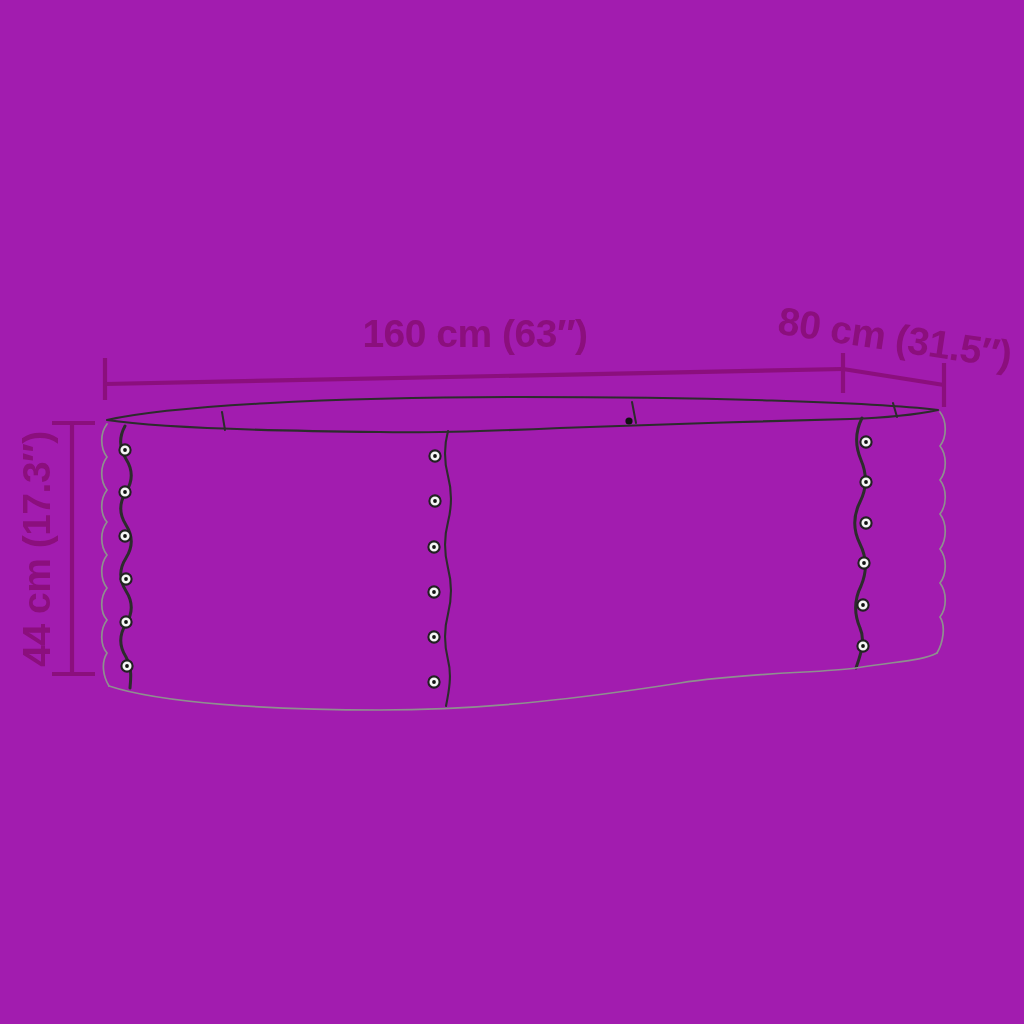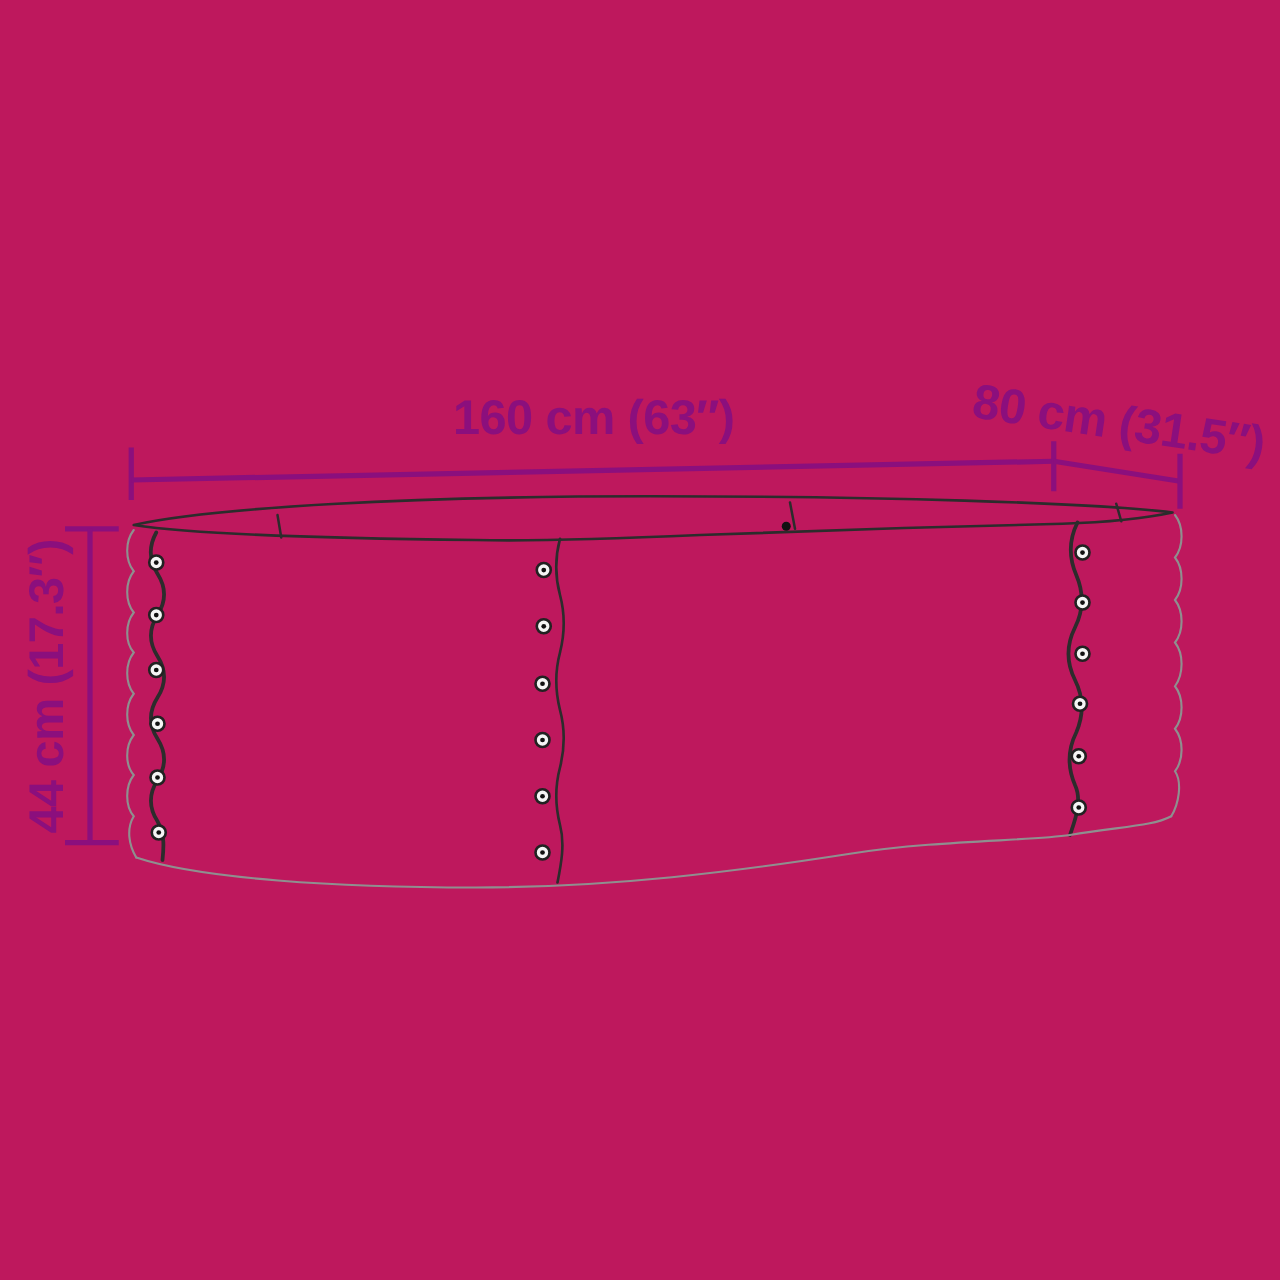--- a/index.html
+++ b/index.html
@@ -1,19 +1,19 @@
 <!DOCTYPE html>
 <html style="--dimension: #8b0f7d; --outline_dark: #2c2c2c; --outline_light: #8f8f8f;"><head>
 <meta charset="utf-8">
 <style>
   html,body{margin:0;padding:0;background:#fff;}
   .stage{
     position:relative;
     width:1024px;height:1024px;
-    background:#be185d;
+    background:#a21caf;
     overflow:hidden;
     font-family:"Liberation Sans","DejaVu Sans",sans-serif;
   }
   .stage svg{position:absolute;left:0;top:0;width:1024px;height:1024px;}
 
   
   .ln-dark   {stroke:var(--outline_dark,#2c2c2c);fill:none;stroke-linecap:round;stroke-linejoin:round;}
   .rim       {stroke-width:2.1;}
   .tick      {stroke-width:2;}
   .seam-hvy  {stroke-width:3;}

